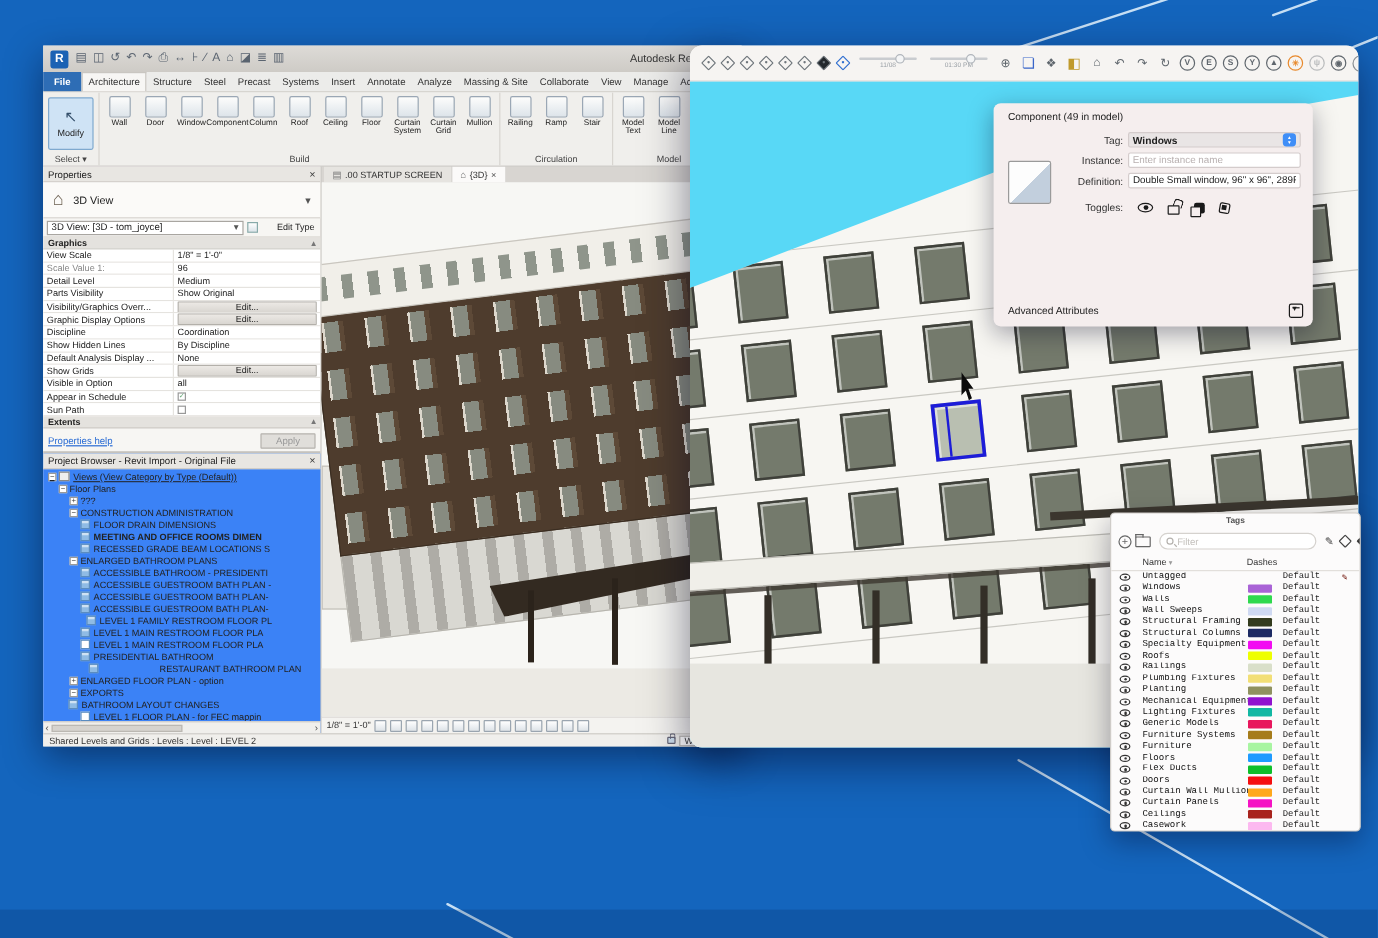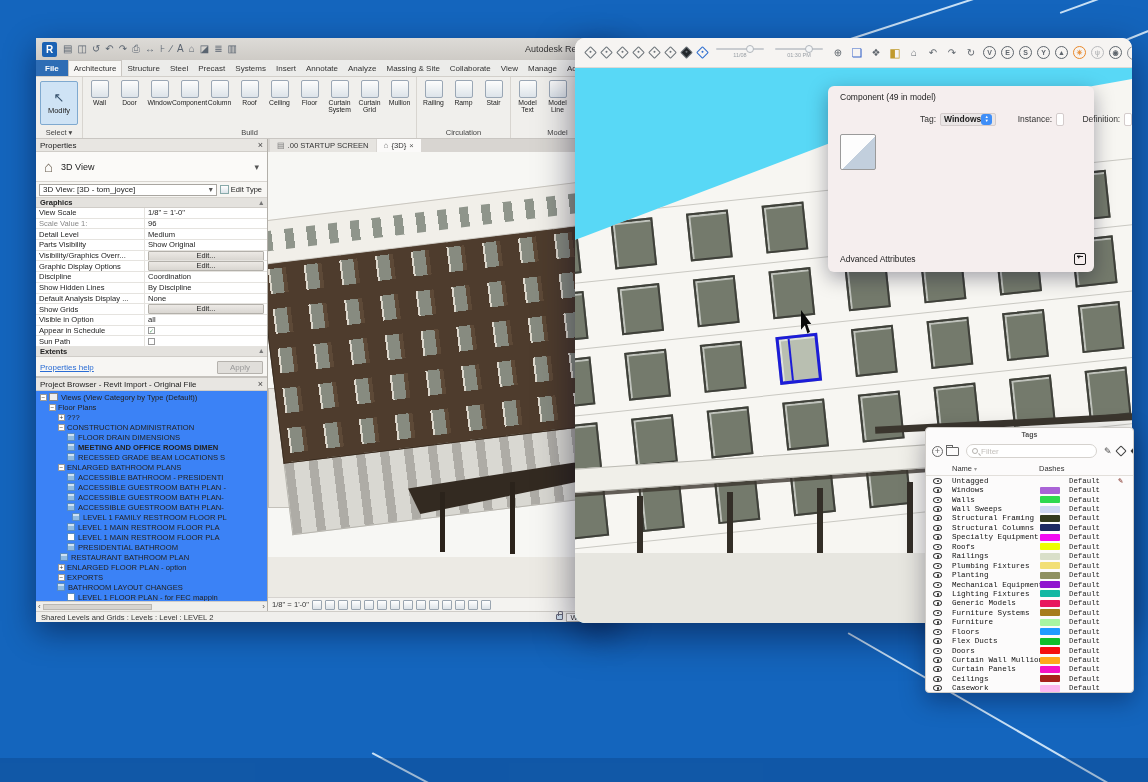--- a/index.html
+++ b/index.html
@@ -32,21 +32,21 @@
 .rv-left{width:232px;display:flex;flex-direction:column;border-right:1px solid #b2afa9;background:#f2f1ee;flex:none;}
 .pp{height:239px;display:flex;flex-direction:column;border-bottom:2px solid #c5c2bd;background:#f7f6f3;flex:none;overflow:hidden;}
 .pp-head{height:13px;display:flex;align-items:center;padding:0 4px;font-size:8px;background:#e8e6e2;border-bottom:1px solid #d0cdc8;flex:none;white-space:nowrap;overflow:hidden;}
 .pp-head .x{margin-left:auto;font-size:9px;color:#444;cursor:default;}
 .pp-type{height:30px;display:flex;align-items:center;gap:8px;padding:0 8px;background:#fbfaf8;border-bottom:1px solid #d8d5d0;flex:none;}
 .pp-house{font-size:15px;color:#6b5f50;}
 .pp-down{margin-left:auto;color:#555;}
 .pp-sel{height:16px;display:flex;align-items:center;gap:3px;padding:0 3px;border-bottom:1px solid #d8d5d0;font-size:8px;flex:none;}
 .pp-selbox{flex:1;border:1px solid #a9a6a1;background:#fff;height:12px;display:flex;align-items:center;padding:0 3px;white-space:nowrap;overflow:hidden;}
 .pp-selbox .dn{margin-left:auto;color:#555;}
-.edit-type{display:flex;align-items:center;gap:2px;font-size:7.5px;flex:none;padding-right:2px;text-align:right;}
+.edit-type{display:flex;align-items:center;gap:16px;font-size:7.5px;flex:none;padding-right:2px;text-align:right;}
 .et-ic{width:9px;height:9px;border:1px solid #8aa;background:linear-gradient(#fff,#dce4ea);}
 .pp-sec{height:10px;background:#e4e2de;font-weight:bold;font-size:7.5px;padding:0 4px;display:flex;align-items:center;border-bottom:1px solid #d0cdc8;flex:none;}
 .pp-sec .sec-ar{margin-left:auto;color:#777;font-size:7px;}
 .pp-row{height:10.7px;display:flex;border-bottom:1px solid #e5e3df;font-size:7.6px;align-items:center;flex:none;background:#fff;}
 .pp-lab{width:108px;padding:0 3px;overflow:hidden;white-space:nowrap;flex:none;}
 .pp-lab.dim{color:#888;}
 .pp-val{flex:1;padding:0 3px;border-left:1px solid #e5e3df;overflow:hidden;white-space:nowrap;height:100%;display:flex;align-items:center;}
 .ppbtn{flex:1;text-align:center;background:linear-gradient(#ece9e5,#d9d6d1);border:1px solid #b3b0aa;border-radius:1px;font-size:7.4px;line-height:8px;}
 .cb{width:7px;height:7px;border:1px solid #999;background:#fff;display:inline-flex;align-items:center;justify-content:center;font-size:6px;color:#6a7;}
 .pp-foot{margin-top:auto;display:flex;align-items:center;padding:2px 4px;flex:none;}
@@ -123,21 +123,21 @@
 .su-ground{position:absolute;left:0;bottom:0;width:100%;height:70px;background:#e7e6e0;}
 .su-cursor{position:absolute;left:226px;top:242px;width:16px;height:24px;background:#0b0b0b;clip-path:polygon(0 0,0 82%,24% 64%,40% 98%,56% 91%,38% 58%,64% 58%);filter:drop-shadow(0 0 1px rgba(255,255,255,.9));z-index:6;}
 
 
 #ei{position:absolute;left:828px;top:86px;width:266px;height:186px;background:#f5eeee;border-radius:6px;box-shadow:0 6px 20px rgba(0,0,30,.35);z-index:30;font-size:9px;display:flex;flex-direction:column;}
 .ei-head{height:15px;display:flex;align-items:center;justify-content:center;position:relative;border-bottom:1px solid #e3dada;flex:none;}
 .ei-dot{position:absolute;left:6px;top:4px;width:7px;height:7px;border-radius:50%;border:1px solid #c9bfbf;background:#efe7e7;}
 .ei-title{font-size:7.5px;color:#555;font-weight:bold;}
 .ei-comp{padding:6px 0 2px 12px;font-size:8.5px;color:#222;}
 .ei-thumb{position:absolute;left:12px;top:48px;width:36px;height:36px;background:linear-gradient(135deg,#fdfdfd 52%,#c2cfdd 52%);border:1px solid #9a9a9a;border-radius:2px;}
-.ei-form{padding:6px 10px 0 56px;display:flex;flex-direction:row;gap:4px;}
+.ei-form{padding:6px 10px 0 56px;display:flex;flex-direction:column;gap:4px;}
 .ei-row{display:flex;align-items:center;gap:4px;}
 .ei-lab{width:52px;text-align:right;color:#333;font-size:8.5px;flex:none;}
 .ei-combo{flex:1;height:13px;background:#e9e5e5;border:1px solid #d4cccc;border-radius:2px;display:flex;align-items:center;padding:0 3px;font-size:8.5px;font-weight:bold;color:#222;}
 .stepper{margin-left:auto;width:11px;height:11px;background:#3f8ef7;border-radius:3px;color:#fff;font-size:4px;display:flex;flex-direction:column;align-items:center;justify-content:center;line-height:4px;}
 .ei-input{flex:1;height:13px;background:#fff;border:1px solid #d4cccc;border-radius:2px;display:flex;align-items:center;padding:0 3px;overflow:hidden;}
 .ei-input input{border:none;outline:none;width:100%;font-size:8.2px;font-family:"Liberation Sans",sans-serif;background:transparent;color:#222;}
 .ei-input input::placeholder{color:#b8b0b0;}
 .ei-row.tog{margin-top:6px;gap:12px;}
 .t-eye{width:13px;height:8px;border:1.4px solid #1a1a1a;border-radius:50%;position:relative;}
 .t-eye::after{content:'';position:absolute;left:3.5px;top:1px;width:4px;height:4px;background:#1a1a1a;border-radius:50%;}
@@ -421,21 +421,21 @@
             <span class="pp-link">Properties help</span>
             <span class="pp-apply">Apply</span>
           </div>
         </div>
         <div class="pb">
           <div class="pp-head">
             <span>Project Browser - Revit Import - Original File</span>
             <span class="x">×</span>
           </div>
           <div class="pb-tree" id="pbtree">
-              <div class="pb-row" style="padding-left: 4px;">
+              <div class="pb-row" style="padding-left: 4px; text-decoration: underline;">
                 <span class="exp">−</span>
                 <span class="ic-views"></span>
                 <span>Views (View Category by Type (Default))</span>
               </div>
               <div class="pb-row" style="padding-left: 13px;">
                 <span class="exp">−</span>
                 <span>Floor Plans</span>
               </div>
               <div class="pb-row" style="padding-left: 22px;">
                 <span class="exp">+</span>
@@ -486,21 +486,21 @@
                 <span>LEVEL 1 MAIN RESTROOM FLOOR PLA</span>
               </div>
               <div class="pb-row" style="padding-left: 31px;">
                 <span class="ic-view open"></span>
                 <span>LEVEL 1 MAIN RESTROOM FLOOR PLA</span>
               </div>
               <div class="pb-row" style="padding-left: 31px;">
                 <span class="ic-view"></span>
                 <span>PRESIDENTIAL BATHROOM</span>
               </div>
-              <div class="pb-row" style="padding-left: 24px;">
+              <div class="pb-row" style="padding-left: 38px; gap: 48px;">
                 <span class="ic-view"></span>
                 <span>RESTAURANT BATHROOM PLAN</span>
               </div>
               <div class="pb-row" style="padding-left: 22px;">
                 <span class="exp">+</span>
                 <span>ENLARGED FLOOR PLAN - option</span>
               </div>
               <div class="pb-row" style="padding-left: 22px;">
                 <span class="exp">−</span>
                 <span>EXPORTS</span>

